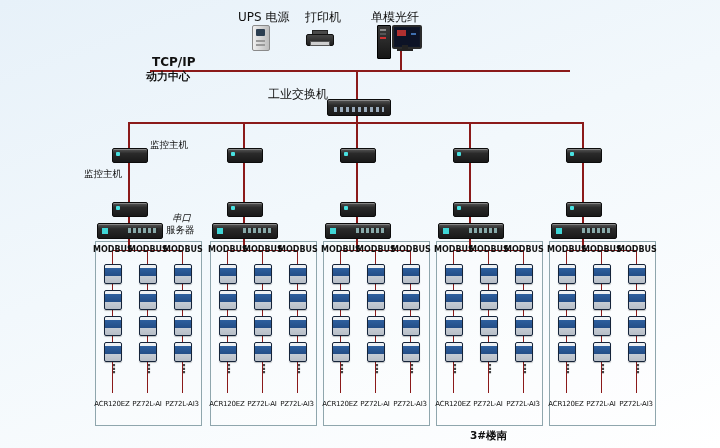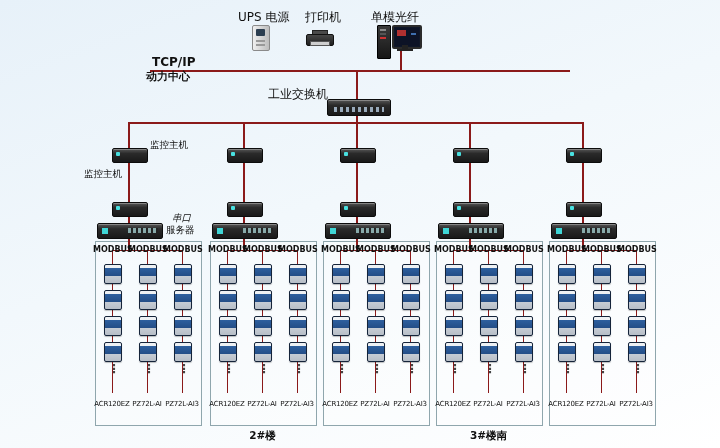--- a/index.html
+++ b/index.html
@@ -149,21 +149,20 @@
     <div class="lbl dots" style="left: 258px; top: 364px;">⋮</div>
     <div class="lbl model" style="left: 243px; top: 400px; width: 38px;">PZ72L-AI</div>
     <div class="rl" style="left: 297px; top: 250px; width: 1px; height: 143px;"></div>
     <div class="lbl modbus" style="left: 278px; top: 245px; width: 38px;">MODBUS</div>
     <div class="meter" style="left: 289px; top: 264px;"></div>
     <div class="meter" style="left: 289px; top: 290px;"></div>
     <div class="meter" style="left: 289px; top: 316px;"></div>
     <div class="meter" style="left: 289px; top: 342px;"></div>
     <div class="lbl dots" style="left: 293px; top: 364px;">⋮</div>
     <div class="lbl model" style="left: 278px; top: 400px; width: 38px;">PZ72L-AI3</div>
-    <div class="lbl building" style="left: 210px; top: 429px; width: 105px;">2#楼</div>
     <div class="rl" style="left: 356px; top: 124px; width: 2px; height: 26px;"></div>
     <div class="dev transceiver" style="left: 340px; top: 148px; width: 34px; height: 13px;"></div>
     <div class="rl" style="left: 356px; top: 161px; width: 2px; height: 41px;"></div>
     <div class="dev transceiver" style="left: 340px; top: 202px; width: 34px; height: 13px;"></div>
     <div class="rl" style="left: 356px; top: 215px; width: 2px; height: 8px;"></div>
     <div class="dev server" style="left: 325px; top: 223px; width: 64px; height: 14px;"></div>
     <div class="rl" style="left: 356px; top: 237px; width: 2px; height: 14px;"></div>
     <div class="rl" style="left: 340px; top: 250px; width: 70px; height: 1px;"></div>
     <div class="group-box" style="left: 323px; top: 241px; width: 105px; height: 183px;"></div>
     <div class="rl" style="left: 340px; top: 250px; width: 1px; height: 143px;"></div>

